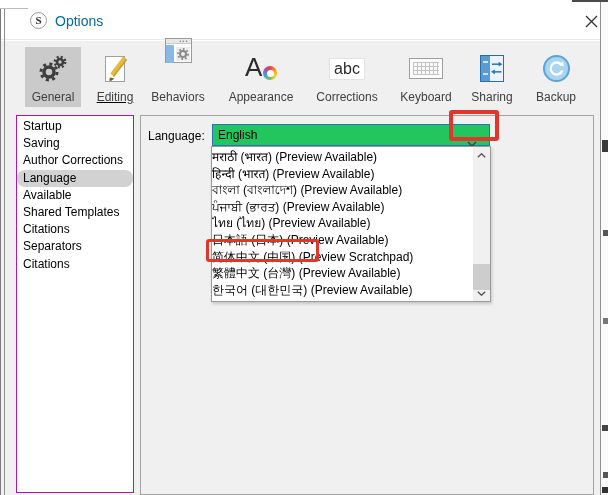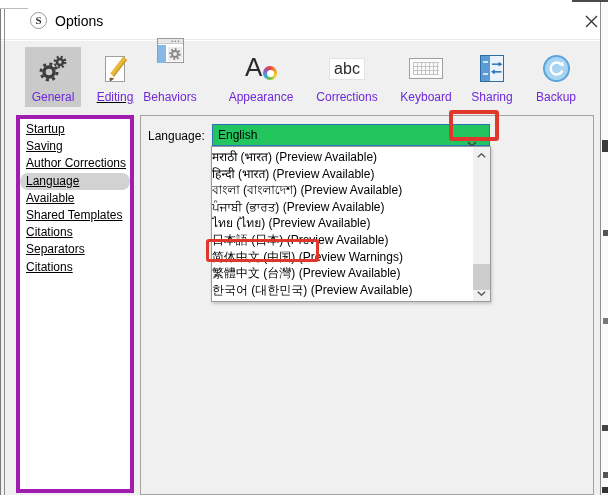--- a/index.html
+++ b/index.html
@@ -5,29 +5,29 @@
   * { margin:0; padding:0; box-sizing:border-box; }
   html,body { background:#fff; }
   .screen {
     position:relative; width:608px; height:495px; overflow:hidden;
     font-family:"Liberation Sans", sans-serif; color:#000; background:#fff;
   }
   
   .titlebar { position:absolute; left:0; top:0; width:608px; height:40px; background:#fff; border-bottom:1px solid #e9e9e9; }
   .app-icon { position:absolute; left:30px; top:12px; width:17px; height:17px; border:1.4px solid #9a9a9a; border-radius:50%;
     display:flex; align-items:center; justify-content:center; font:600 11px/1 "Liberation Serif", serif; color:#333; }
-  .title-text { position:absolute; left:55px; top:13px; font-size:14px; color:#000000; }
+  .title-text { position:absolute; left:55px; top:13px; font-size:14px; color:#0369a1; }
   .close-btn { position:absolute; right:8px; top:12px; width:18px; height:18px; display:flex; align-items:center; justify-content:center; }
   
   .dialog-body { position:absolute; left:0; top:41px; width:608px; height:454px; background:#f0f0f0; }
   
   .tb-btn { position:absolute; top:47px; height:60px; display:flex; flex-direction:column; align-items:center; justify-content:flex-end; padding-bottom:3px; }
   .tb-btn.selected { background:#cacaca; }
   .tb-icon { flex:1; display:flex; align-items:center; justify-content:center; width:100%; }
-  .tb-label { font-size:12px; color:#6d28d9; white-space:nowrap; }
+  .tb-label { font-size:12px; color:#404040; white-space:nowrap; }
   .icon-editing-doc { position:relative; width:20px; height:26px; background:#fff; border:1px solid #9f9f9f; }
   .icon-abc { background:#fff; border:1px solid #e3e3e3; padding:0 4px; font-size:16px; color:#2b2b2b; line-height:20px; }
   .icon-keyboard { width:34px; height:21px; background:#fbfbfb; border:1px solid #9f9f9f; padding:3px; }
   .icon-keyboard .keys { width:100%; height:100%;
      background:repeating-linear-gradient(90deg,#c3c3c3 0 1px,transparent 1px 4px),
                 repeating-linear-gradient(0deg,#c3c3c3 0 1px,transparent 1px 4px); }
   .icon-sharing { display:flex; width:24px; height:27px; border:1px solid #2e6da4; background:#eaf3fb; }
   .icon-sharing .spine { width:9px; height:100%; background:#5b9bd5; position:relative; }
   .icon-sharing .spine i { position:absolute; left:2px; width:5px; height:2px; background:#cfe4f5; }
   .icon-backup { width:27px; height:27px; border-radius:50%; background:#a7d5f2; border:2px solid #5ba3d9; display:flex; align-items:center; justify-content:center; }
@@ -35,21 +35,21 @@
   .icon-appearance .A { position:absolute; left:0; top:-3px; font-size:26px; font-weight:400; color:#2b2b2b; }
   .icon-appearance .wheel { position:absolute; right:0; bottom:2px; width:14px; height:14px; border-radius:50%;
      background:conic-gradient(#e34040,#f59a23,#f5d327,#7ac143,#35a8e0,#9b59b6,#e34040); }
   .icon-appearance .wheel i { position:absolute; left:3.5px; top:3.5px; width:7px; height:7px; border-radius:50%; background:#fff; }
   .icon-behaviors { position:relative; width:27px; height:25px; border:1px solid #9a9a9a; background:#fff; }
   .icon-behaviors .bar { position:absolute; left:0; top:0; width:100%; height:5px; background:#e8e8e8; border-bottom:1px solid #c9c9c9; }
   .icon-behaviors .dots { position:absolute; right:2px; top:1px; font-size:6px; letter-spacing:1px; color:#8a8a8a; line-height:3px; }
   .icon-behaviors .col { position:absolute; left:0; top:6px; width:8px; height:18px; background:#86b9e8; }
   .icon-behaviors svg { position:absolute; left:9px; top:7px; }
   
-  .side-list { position:absolute; left:16px; top:115px; width:118px; height:378px; background:#fff; border:4px solid #a21caf; padding-top:2px;text-decoration:underline; }
+  .side-list { position:absolute; left:16px; top:115px; width:118px; height:378px; background:#fff; border:1px solid #a21caf; padding-top:2px; }
   .side-item { height:17.2px; line-height:17.2px; padding-left:6px; font-size:12px; white-space:nowrap; }
   .side-item.selected { background:#d2d2d2;border-radius:8px; }
   
   .main-panel { position:absolute; left:140px; top:115px; width:454px; height:380px; background:#f0f0f0; border:1px solid #a3a3a3; }
   .lang-label { position:absolute; left:148px; top:129px; font-size:12px; }
   .combobox { position:absolute; left:212px; top:124px; width:278px; height:22px; background:#22c55e; border:1px solid #2a74b8;
     font-size:12px; line-height:20px; padding-left:5px; }
   .combobox .chev { position:absolute; right:12px; top:8px; }
   
   .dropdown { position:absolute; left:211px; top:146px; width:280px; height:156px; background:#fff; border:1px solid #9a9a9a;
@@ -103,21 +103,21 @@
         <svg width="28" height="28" viewBox="0 0 28 28" style="position:absolute;left:-3px;top:-2px;">
           <line x1="22" y1="3" x2="9" y2="20" stroke="#e8b93c" stroke-width="4.6"></line>
           <line x1="23.5" y1="4.5" x2="10.5" y2="21.5" stroke="#c79a2d" stroke-width="1.4"></line>
           <polygon points="7,22.5 11.5,23.5 8,26 6.2,25.4" fill="#7a5c22"></polygon>
         </svg>
       </div>
     </div>
     <div class="tb-label">Editing</div>
   </div>
 
-  <div class="tb-btn" style="left:138px;width:64px;gap:27px;">
+  <div class="tb-btn" style="left:146px;width:64px;gap:27px;">
     <div class="tb-icon">
       <div class="icon-behaviors">
         <div class="bar"></div>
           <div class="dots">•••</div>
           <div class="col"></div>
         <svg width="16" height="16" viewBox="0 0 16 16">
           <rect x="1" y="1" width="14" height="14" fill="#ededed"></rect>
           <circle cx="8" cy="8" r="3" fill="none" stroke="#8a8a8a" stroke-width="2"></circle>
           <circle cx="8" cy="8" r="5" fill="none" stroke="#8a8a8a" stroke-width="1.8" stroke-dasharray="1.8 2"></circle>
         </svg>
@@ -208,21 +208,21 @@
     </span>
   </div>
 
   <div class="dropdown">
     <div class="dd-item">मराठी (भारत) (Preview Available)</div>
     <div class="dd-item">हिन्दी (भारत) (Preview Available)</div>
     <div class="dd-item">বাংলা (বাংলাদেশ) (Preview Available)</div>
     <div class="dd-item">ਪੰਜਾਬੀ (ਭਾਰਤ) (Preview Available)</div>
     <div class="dd-item">ไทย (ไทย) (Preview Available)</div>
     <div class="dd-item">日本語 (日本) (Preview Available)</div>
-    <div class="dd-item">简体中文 (中国) (Preview Warnings)</div>
+    <div class="dd-item">简体中文 (中国) (Preview Scratchpad)</div>
     <div class="dd-item">繁體中文 (台灣) (Preview Available)</div>
     <div class="dd-item">한국어 (대한민국) (Preview Available)</div>
     <div class="dd-scrollbar">
       <div class="dd-arrow up">
         <svg width="9" height="5" viewBox="0 0 9 5">
             <polyline points="0.8,4.2 4.5,0.8 8.2,4.2" fill="none" stroke="#555" stroke-width="1.4"></polyline>
           </svg>
       </div>
       <div class="dd-thumb"></div>
       <div class="dd-arrow down">

